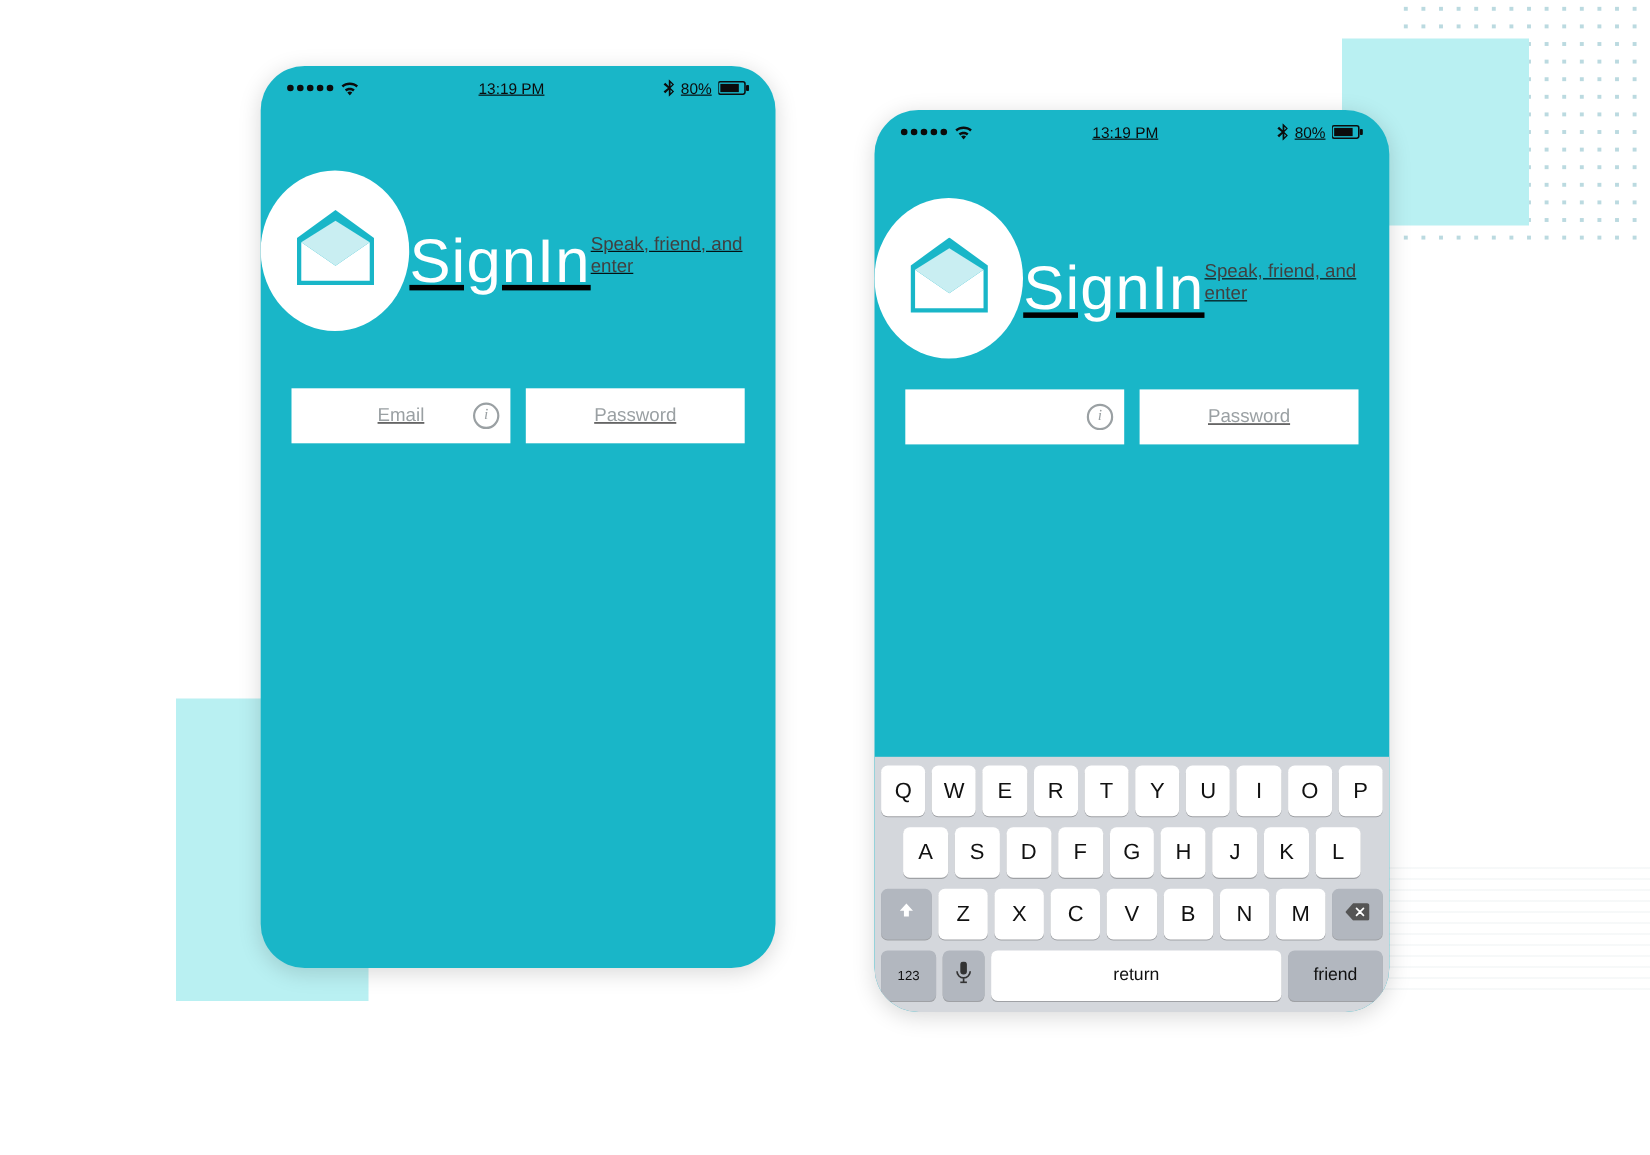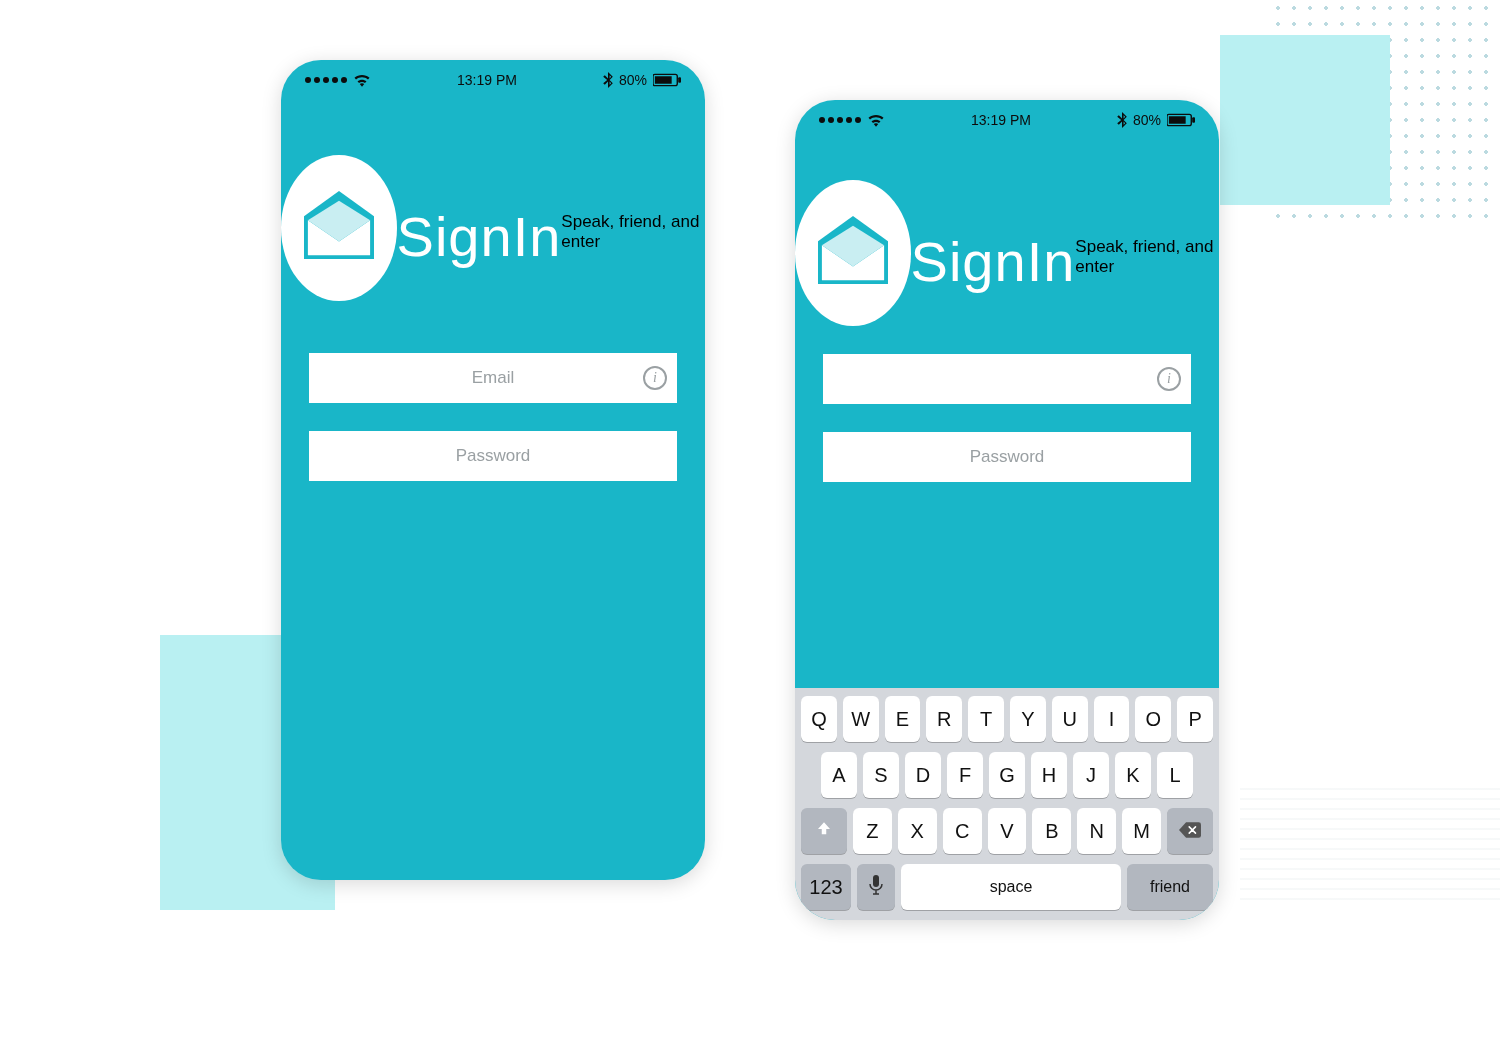--- a/index.html
+++ b/index.html
@@ -58,29 +58,30 @@
     left: 0;
     width: 1500px;
     height: 900px;
     display: flex;
     justify-content: center;
     gap: 90px;
     z-index: 5;
   }
 
   .phone {
-    width: 424px;
+    width: 468px;
     height: 820px;
     border-radius: 40px;
     background: #19b6c8;
     box-shadow: 0 4px 20px rgba(0,0,0,0.15);
     overflow: hidden;
     position: relative;
     display: flex;
     flex-direction: column;
+    text-decoration: underline;
   }
   .phone.two { margin-top: 40px; }
 
   
   .status-bar {
     height: 40px;
     display: flex;
     align-items: center;
     justify-content: space-between;
     padding: 0 24px;
@@ -102,28 +103,28 @@
     display: flex; align-items: center; justify-content: center;
   }
   .app-title {
     color: #fff;
     font-weight: 200;
     font-size: 56px;
     letter-spacing: 1px;
     margin-top: 16px;
   }
   .app-subtitle {
-    color: #000000;
+    color: #404040;
     font-size: 17px;
     margin-top: 8px;
     font-weight: 400;
   }
 
   
-  .form { padding: 4px 28px; margin-top: 48px; display: flex; flex-direction: column; gap: 28px; }
+  .form { padding: 4px 28px; margin-top: 48px; display: flex; flex-direction: row; gap: 14px; }
   .form.two { margin-top: 24px; }
   .field {
     background: #fff;
     height: 50px;
     position: relative;
     display: flex;
     align-items: center;
   }
   .field input {
     border: none;
@@ -188,21 +189,21 @@
     align-items: center;
     justify-content: center;
     font-size: 20px;
     color: #111;
     box-shadow: 0 1px 0 rgba(0,0,0,0.25);
     cursor: pointer;
     user-select: none;
   }
   .key.func { background: #b2b7bf; color: #111; }
   .key.shift, .key.backspace { flex: 0 0 46px; }
-  .key.nums { flex: 0 0 50px; font-size: 20px; }
+  .key.nums { flex: 0 0 50px; font-size: 12px; }
   .key.mic  { flex: 0 0 38px; }
   .key.space { flex: 1; font-size: 16px; background: #fff; }
   .key.return { flex: 0 0 86px; font-size: 16px; }
   .krow.row2 { padding: 0 20px; }
 
 </style>
 </head>
 <body>
 
 <div class="deco-dots"></div>
@@ -383,20 +384,20 @@
       <div class="krow">
         <div class="key func nums">123</div>
         <div class="key func mic">
           <span>
             <svg width="14" height="20" viewBox="0 0 14 20">
                 <rect x="4" y="0" width="6" height="12" rx="3" fill="#333"></rect>
                 <path fill="none" stroke="#333" stroke-width="1.5" d="M1 9a6 6 0 0012 0M7 15v4M4 19h6"></path>
               </svg>
           </span>
         </div>
-        <div class="key space">space</div>
+        <div class="key space">return</div>
         <div class="key func return">friend</div>
       </div>
     </div>
 
   </div>
 
 </div>
 
 </body></html>

